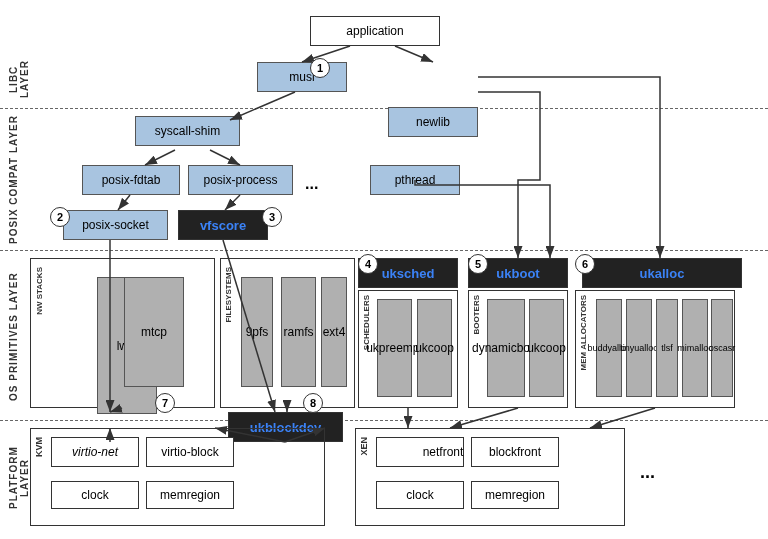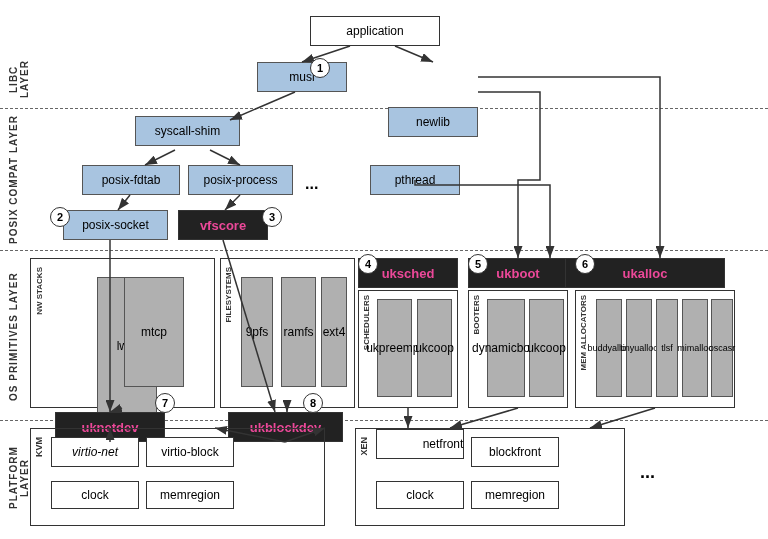--- a/index.html
+++ b/index.html
@@ -51,21 +51,21 @@
       text-align: center;
       background: #fff;
       font-size: 12px;
     }
     .box-blue {
       background: #a8c4e0;
       border-color: #555;
     }
     .box-dark {
       background: #222;
-      color: #ec4899;
+      color: #3b82f6;
       font-weight: bold;
       font-size: 13px;
     }
     .box-gray {
       background: #b0b0b0;
       border-color: #555;
     }
     .box-white-border {
       background: #fff;
       border: 1.5px solid #333;
@@ -183,23 +183,20 @@
 
     <div class="box box-gray" style="left:93px; top:18px; width:60px; height:110px;">
       <span>mtcp</span>
     </div>
   </div>
 
   <div class="circle-num" style="left:155px; top:393px;">
     <span>7</span>
   </div>
 
-  <div class="box box-dark" style="left:55px; top:412px; width:110px; height:30px;">
-    <span>uknetdev</span>
-  </div>
 
   <div class="group-box" style="left:220px; top:258px; width:135px; height:150px;">
     <div style="position:absolute; left:3px; top:8px; font-size:8px; font-weight:bold; writing-mode:vertical-rl; transform:rotate(180deg); color:#333;">FILESYSTEMS</div>
 
     <div class="box box-gray" style="left:20px; top:18px; width:32px; height:110px;">
       <span>9pfs</span>
     </div>
 
     <div class="box box-gray" style="left:60px; top:18px; width:35px; height:110px;">
       <span>ramfs</span>
@@ -247,21 +244,21 @@
   <div class="group-box" style="left:468px; top:290px; width:100px; height:118px;">
     <div style="position:absolute; left:3px; top:4px; font-size:8px; font-weight:bold; writing-mode:vertical-rl; transform:rotate(180deg); color:#333;">BOOTERS</div>
     <div class="box box-gray" style="left:18px; top:8px; width:38px; height:98px;">
       <span>dynamicboot</span>
     </div>
     <div class="box box-gray" style="left:60px; top:8px; width:35px; height:98px;">
       <span>ukcoop</span>
     </div>
   </div>
 
-  <div class="box box-dark" style="left:565px; top:258px; width:160px; height:30px;">
+  <div class="box box-dark" style="left:582px; top:258px; width:160px; height:30px;">
     <span>ukalloc</span>
   </div>
 
   <div class="circle-num" style="left:575px; top:254px;">
     <span>6</span>
   </div>
 
   <div class="group-box" style="left:575px; top:290px; width:160px; height:118px;">
     <div style="position:absolute; left:3px; top:4px; font-size:8px; font-weight:bold; writing-mode:vertical-rl; transform:rotate(180deg); color:#333;">MEM ALLOCATORS</div>
     <div class="box box-gray" style="left:20px; top:8px; width:26px; height:98px; font-size:9px;">
@@ -297,21 +294,21 @@
     </div>
 
     <div class="box box-white-border" style="left:115px; top:52px; width:88px; height:28px;">
       <span>memregion</span>
     </div>
   </div>
 
   <div class="group-box" style="left:355px; top:428px; width:270px; height:98px;">
     <div style="position:absolute; left:3px; top:8px; font-size:9px; font-weight:bold; writing-mode:vertical-rl; transform:rotate(180deg); color:#333;">XEN</div>
 
-    <div class="box box-white-border" style="left:20px; top:0; width:88px; height:30px;padding-left:46px;">
+    <div class="box box-white-border" style="left:20px; top:8px; width:88px; height:30px;padding-left:46px;">
       <span>netfront</span>
     </div>
 
     <div class="box box-white-border" style="left:115px; top:8px; width:88px; height:30px;">
       <span>blockfront</span>
     </div>
 
     <div class="box box-white-border" style="left:20px; top:52px; width:88px; height:28px;">
       <span>clock</span>
     </div>

